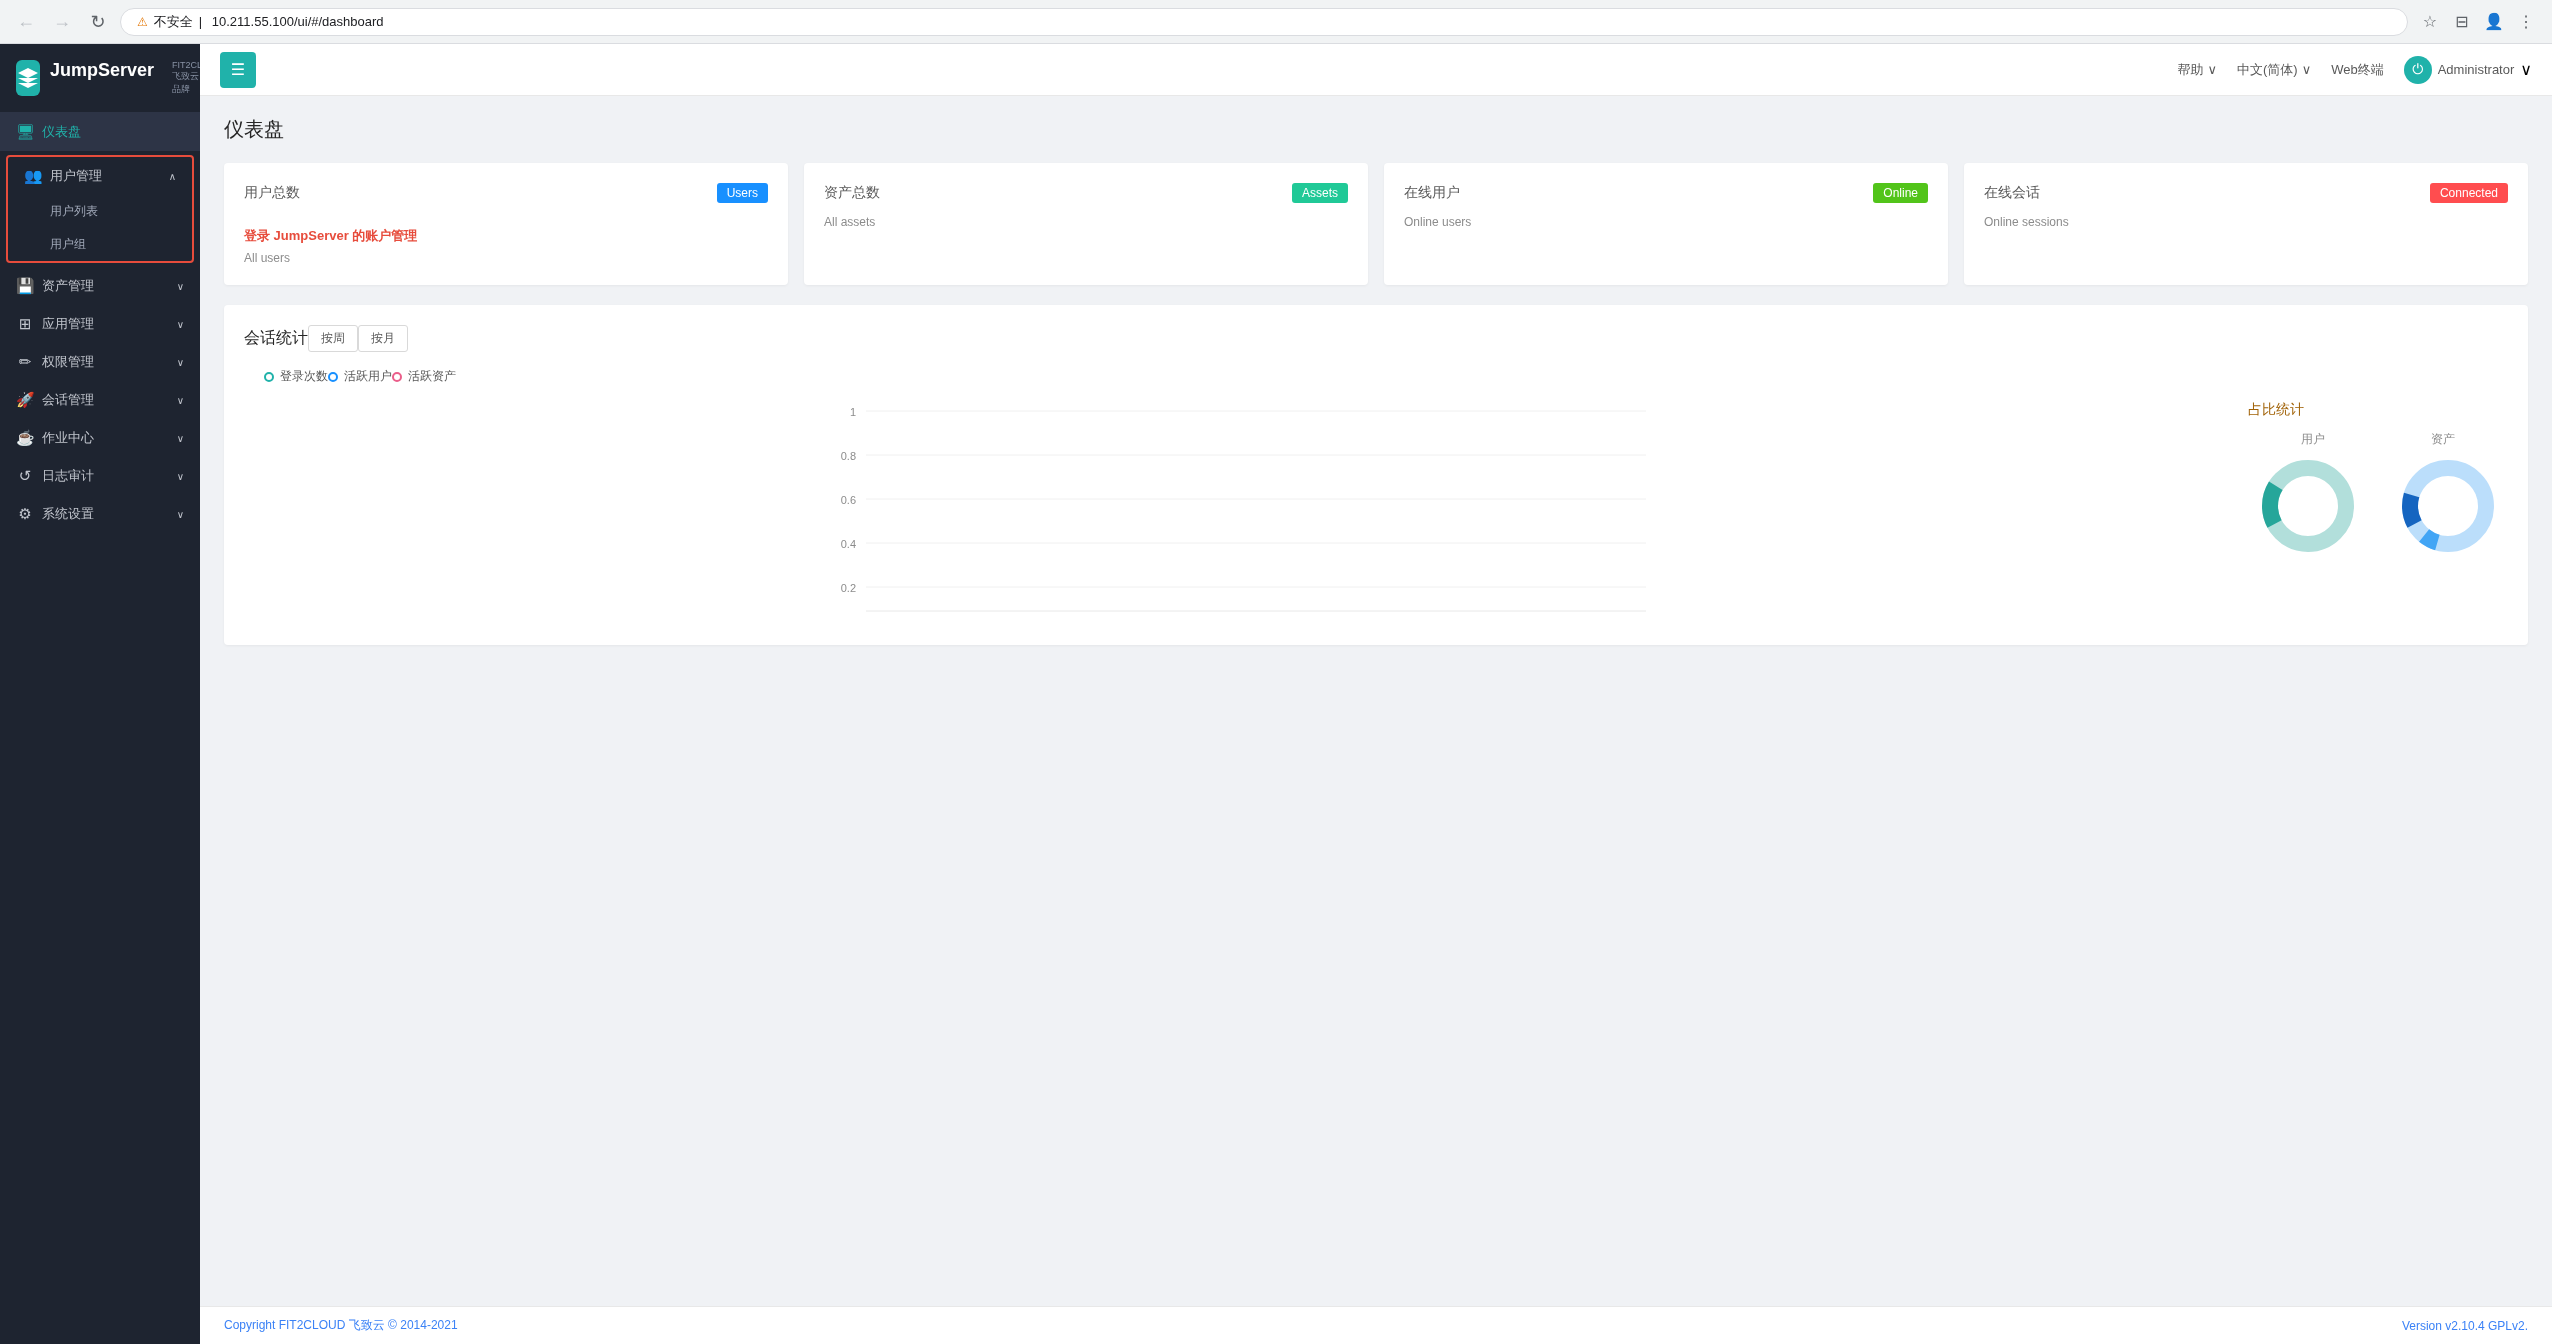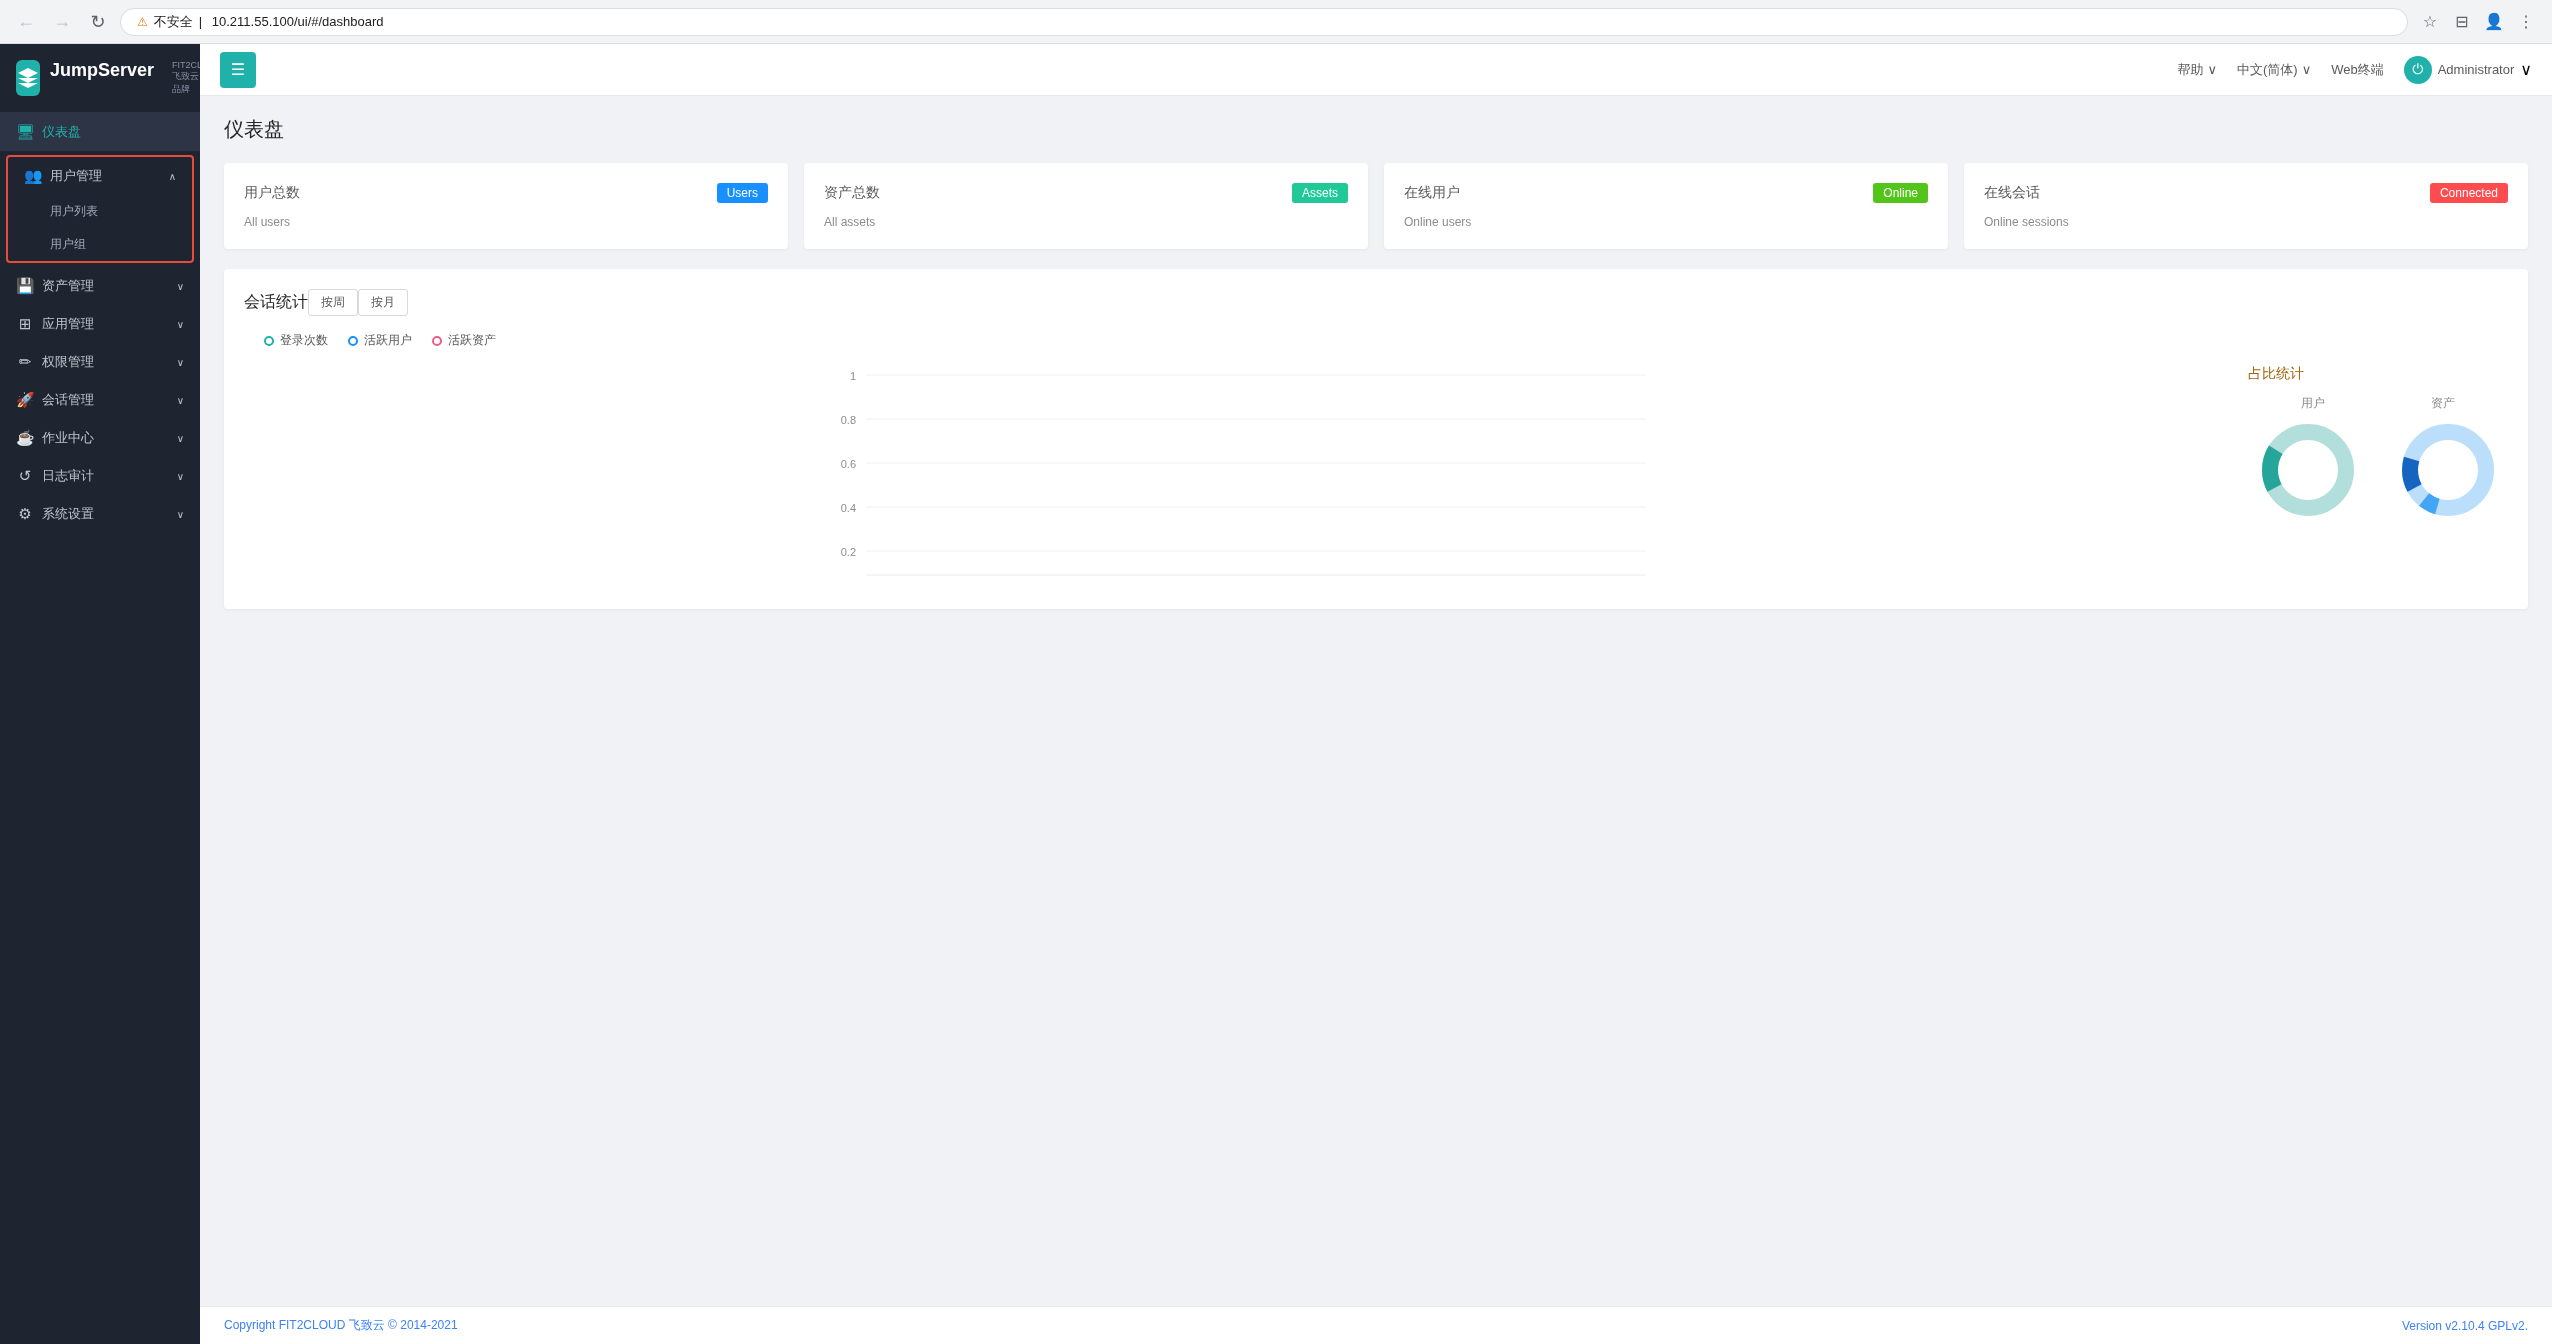--- a/index.html
+++ b/index.html
@@ -66,21 +66,21 @@
     .stat-number { font-size: 28px; font-weight: bold; color: #e74c3c; margin-bottom: 4px; }
     .stat-desc { font-size: 12px; color: #8c8c8c; }
 
     
     .session-section { background: white; border-radius: 4px; padding: 20px; box-shadow: 0 1px 3px rgba(0,0,0,0.05); }
     .session-header { display: flex; justify-content: flex-start; align-items: center; margin-bottom: 16px; }
     .session-title { font-size: 16px; color: #262626; font-weight: 500; }
     .session-controls { display: flex; gap: 0; }
     .session-btn { padding: 4px 12px; border: 1px solid #d9d9d9; background: white; border-radius: 3px; font-size: 12px; cursor: pointer; color: #595959; }
 
-    .session-legend { display: flex; gap: 20px; margin-bottom: 16px; margin-left: 20px; }
+    .session-legend { display: flex; margin-bottom: 16px; margin-left: 20px; }
     .legend-item { display: flex; align-items: center; gap: 6px; font-size: 12px; color: #595959; }
     .legend-dot { width: 10px; height: 10px; border-radius: 50%; border: 2px solid; background: white; }
     .legend-dot.login { border-color: #20b2aa; }
     .legend-dot.active-users { border-color: #1890ff; }
     .legend-dot.active-assets { border-color: #eb5e8a; }
 
     .session-body { display: flex; gap: 20px; }
     .chart-area { flex: 1; position: relative; }
     .chart-svg { width: 100%; height: 220px; }
 
@@ -225,20 +225,23 @@
     <div class="main-content">
       <h1 class="page-title">仪表盘</h1>
 
       <div class="stats-grid">
 
         <div class="stat-card">
           <div class="stat-card-header">
             <span class="stat-card-title">用户总数</span>
             <span class="stat-badge badge-users">Users</span>
           </div>
+          <div class="stat-number">
+            <span style="font-size:13px; color:#e74c3c;">登录 JumpServer 的账户管理</span>
+          </div>
           <div class="stat-desc">All users</div>
         </div>
 
         <div class="stat-card">
           <div class="stat-card-header">
             <span class="stat-card-title">资产总数</span>
             <span class="stat-badge badge-assets">Assets</span>
           </div>
           <div class="stat-number"></div>
           <div class="stat-desc">All assets</div>

